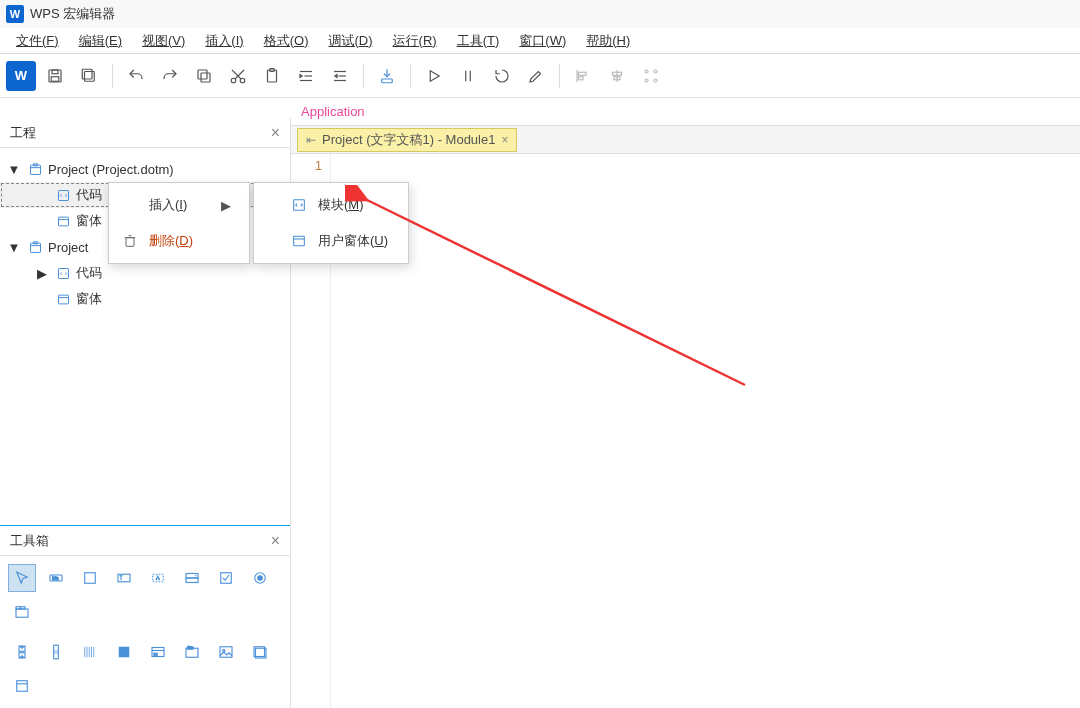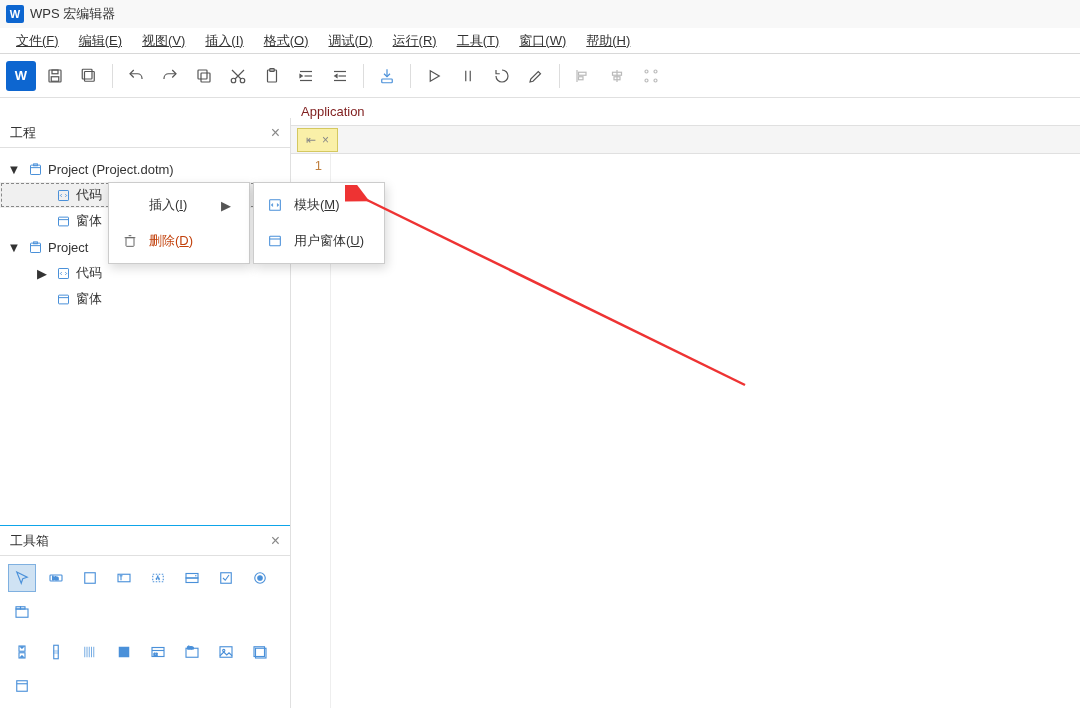--- a/index.html
+++ b/index.html
@@ -35,38 +35,38 @@
 .tree-icon svg { width: 15px; height: 15px; }
 
 .toolbox-panel { border-top: 1px solid #0ea5e9; }
 .toolbox-grid { padding: 8px; display: flex; flex-wrap: wrap; gap: 6px; align-content: flex-start; }
 .tbx { width: 28px; height: 28px; display: flex; align-items: center; justify-content: center; cursor: pointer; color: #4a90d9; }
 .tbx.active { background: #cfe2f3; border: 1px solid #7fb0e0; }
 .tbx svg { width: 18px; height: 18px; }
 
 
 .right-col { flex: 1; display: flex; flex-direction: column; }
-.obj-bar { height: 28px; border-bottom: 1px solid #e0e0e0; display: flex; align-items: center; padding: 0 10px; color: #7f1d1d; }
+.obj-bar { height: 28px; border-bottom: 1px solid #e0e0e0; display: flex; align-items: center; padding: 0 10px; color: #ec4899; }
 .tab-bar { height: 28px; display: flex; align-items: center; border-bottom: 1px solid #e0e0e0; background: #f5f5f5; padding-left: 6px; }
 .code-tab { height: 24px; background: #faf0a8; border: 1px solid #d4c860; display: flex; align-items: center; padding: 0 8px; gap: 6px; color: #555; }
 .code-tab .pin, .code-tab .close-tab { color: #888; cursor: pointer; font-size: 12px; }
 .code-area { flex: 1; display: flex; background: #fff; }
 .gutter { width: 40px; text-align: right; padding: 4px 8px 0 0; color: #c08040; font-family: Consolas, monospace; font-size: 13px; border-right: 1px solid #eee; }
 .code-body { flex: 1; padding: 4px 6px; font-family: Consolas, monospace; }
 
 
 .ctx { position: absolute; background: #fff; border: 1px solid #ccc; box-shadow: 2px 4px 10px rgba(0,0,0,.15); padding: 4px 0; z-index: 100; }
 .ctx-item { height: 36px; display: flex; align-items: center; padding: 0 18px 0 12px; gap: 10px; color: #333; cursor: pointer; min-width: 140px; }
 .ctx-item.disabled { color: #c2410c; cursor: default; }
 .ctx-item .ci-icon { width: 18px; height: 18px; display: flex; align-items: center; justify-content: center; color: #666; }
 .ctx-item .ci-icon svg { width: 16px; height: 16px; }
 .ctx-item .ci-label { flex: 1; white-space: nowrap; }
 .ctx-item .ci-arrow { color: #555; }
 .ctx-item .u { text-decoration: underline; }
-.ctx#submenu .ctx-item { min-width: 130px; }
+.ctx#submenu .ctx-item { min-width: 130px; margin-left: 24px; }
 
 
 .red-arrow { position: absolute; z-index: 200; pointer-events: none; }
 </style>
 </head>
 <body>
 
 <div class="titlebar">
   <div class="app-icon">W</div>
   <span>WPS 宏编辑器</span>
@@ -401,20 +401,21 @@
     </div>
   </div>
 
   <div class="right-col">
     <div class="obj-bar">
       <span>Application</span>
     </div>
     <div class="tab-bar">
       <div class="code-tab">
         <span class="pin">⇤</span>
+        <span>Project (文字文稿1) - Module1</span>
         <span class="close-tab">×</span>
       </div>
     </div>
     <div class="code-area">
       <div class="gutter"><span>1</span></div>
       <div class="code-body"></div>
     </div>
   </div>
 </div>
 

